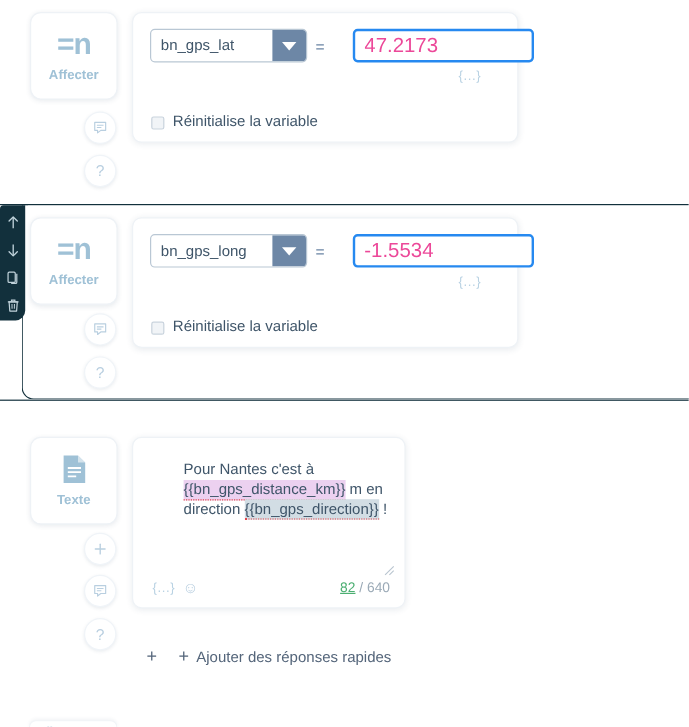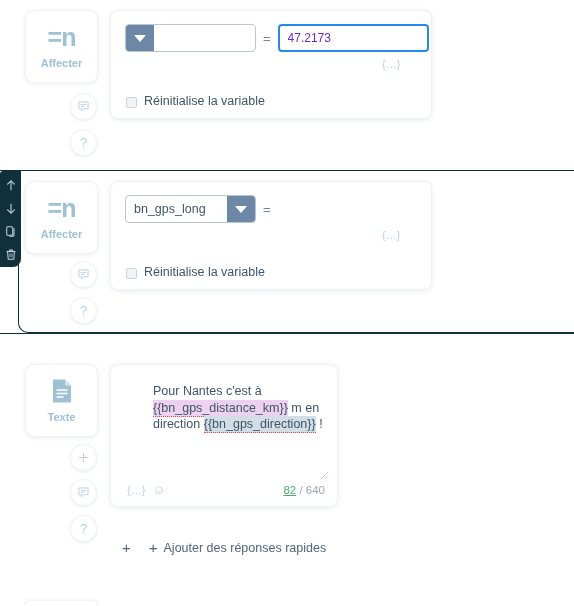--- a/index.html
+++ b/index.html
@@ -172,24 +172,25 @@
     color: #6d87a6;
     font-size: 13px;
   }
   .val-input {
     width: 151px;
     height: 28px;
     border: 2px solid #2689f0;
     border-radius: 4px;
     padding: 0 8px;
     font-family: "Liberation Sans", sans-serif;
-    font-size: 12px;
-    color: #6d28d9;
+    font-size: 17px;
+    color: #ec4899;
     outline: none;
     background: #fff;
+    margin-left: 16px;
   }
   .braces-hint {
     position: absolute;
     font-size: 11px;
     color: #b9d2e3;
     letter-spacing: .5px;
   }
 
   
   .check-row {
@@ -339,20 +340,21 @@
       <line x1="4.6" y1="7.7" x2="9.2" y2="7.7" stroke="#b9cfe0" stroke-width="1.1"></line>
     </svg>
   </div>
   <div class="circle-btn" style="left:70px;top:129px;">
     <span class="cb-q">?</span>
   </div>
 
   <div class="main-card" style="left:110px;top:10px;width:322px;height:109px;">
     <div class="var-row">
       <div class="var-select">
+        <span class="vs-label">bn_gps_lat</span>
         <span class="vs-arrow">
             <i class="tri"></i>
           </span>
       </div>
       <span class="eq-sign">=</span>
       <input class="val-input" value="47.2173" style="">
     </div>
     <span class="braces-hint" style="left:271px;top:47px;">{...}</span>
 
     <div class="check-row" style="top:83px;">
@@ -413,20 +415,21 @@
 
   <div class="main-card" style="left:110px;top:10px;width:322px;height:109px;">
     <div class="var-row">
       <div class="var-select">
         <span class="vs-label">bn_gps_long</span>
         <span class="vs-arrow">
             <i class="tri"></i>
           </span>
       </div>
       <span class="eq-sign">=</span>
+      <input class="val-input" value="-1.5534" style="">
     </div>
     <span class="braces-hint" style="left:271px;top:47px;">{...}</span>
 
     <div class="check-row" style="top:83px;">
       <span class="check-box"></span>
       <span class="check-label">Réinitialise la variable</span>
     </div>
   </div>
 </div>
 

